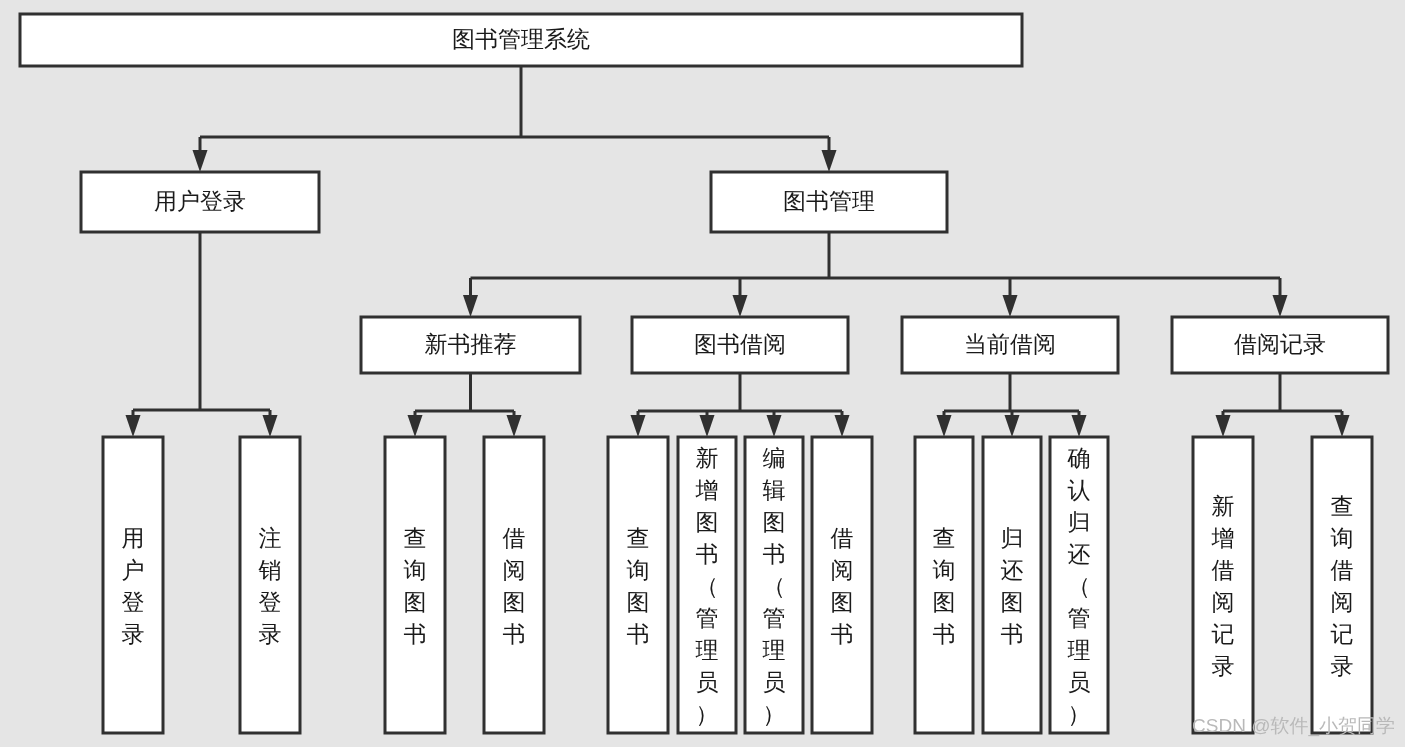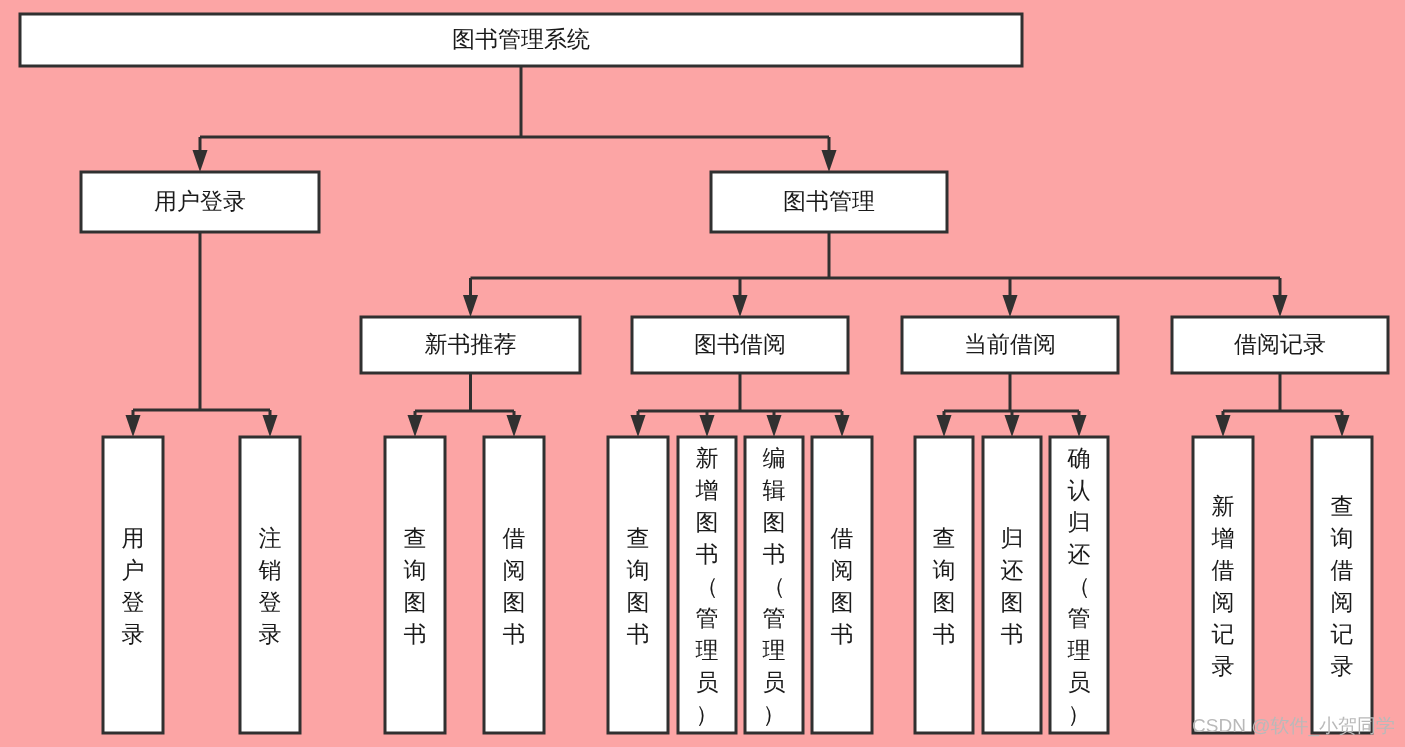--- a/index.html
+++ b/index.html
@@ -8,21 +8,21 @@
     padding: 0;
     background: #ffffff;
   }
   body {
     font-family: "Liberation Sans", "DejaVu Sans", sans-serif;
   }
   #diagram-root {
     position: relative;
     width: 1405px;
     height: 747px;
-    background: #fca5a5;
+    background: #e5e5e5;
     overflow: hidden;
   }
   svg.diagram-canvas {
     position: absolute;
     left: 0;
     top: 0;
     width: 1405px;
     height: 747px;
     display: block;
   }

